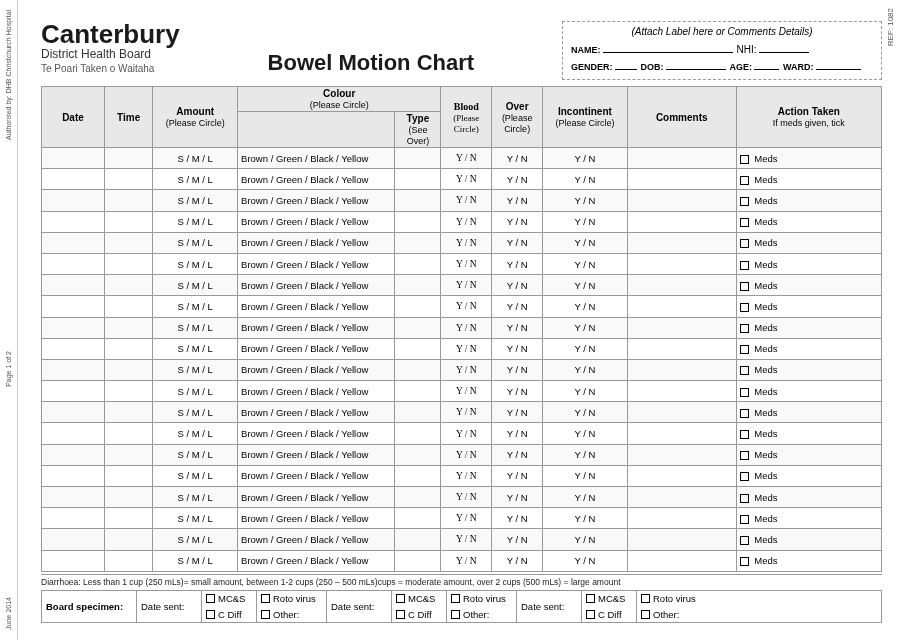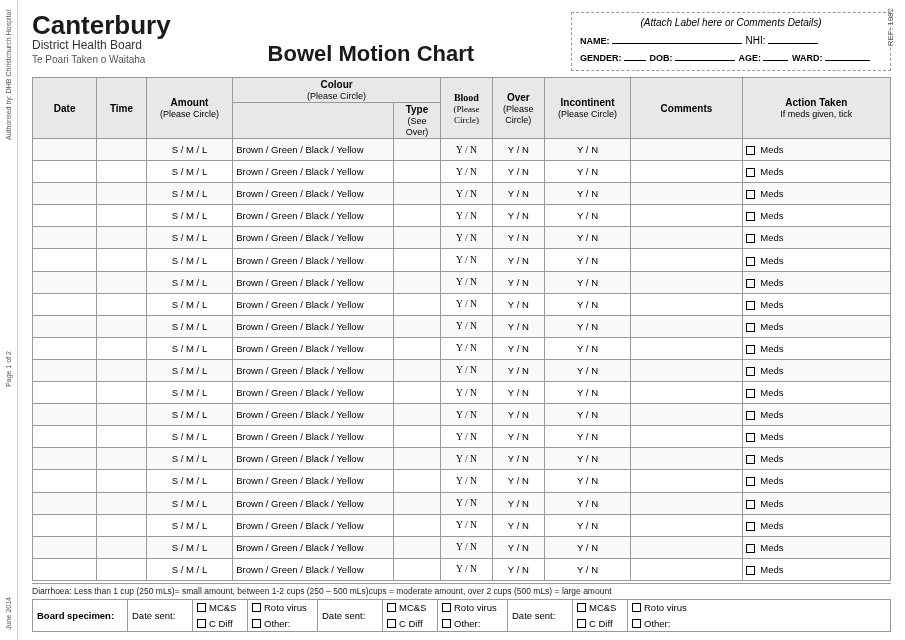--- a/index.html
+++ b/index.html
@@ -9,21 +9,21 @@
       background: #fff;
       color: #000;
       width: 905px;
       min-height: 640px;
     }
     .page {
       width: 905px;
       min-height: 640px;
       background: #fff;
       position: relative;
-      padding: 4px;
+      padding: 13px;
       display: flex;
       flex-direction: column;
     }
     
     .side-label-left {
       position: absolute;
       left: 0;
       top: 0;
       bottom: 0;
       width: 18px;

